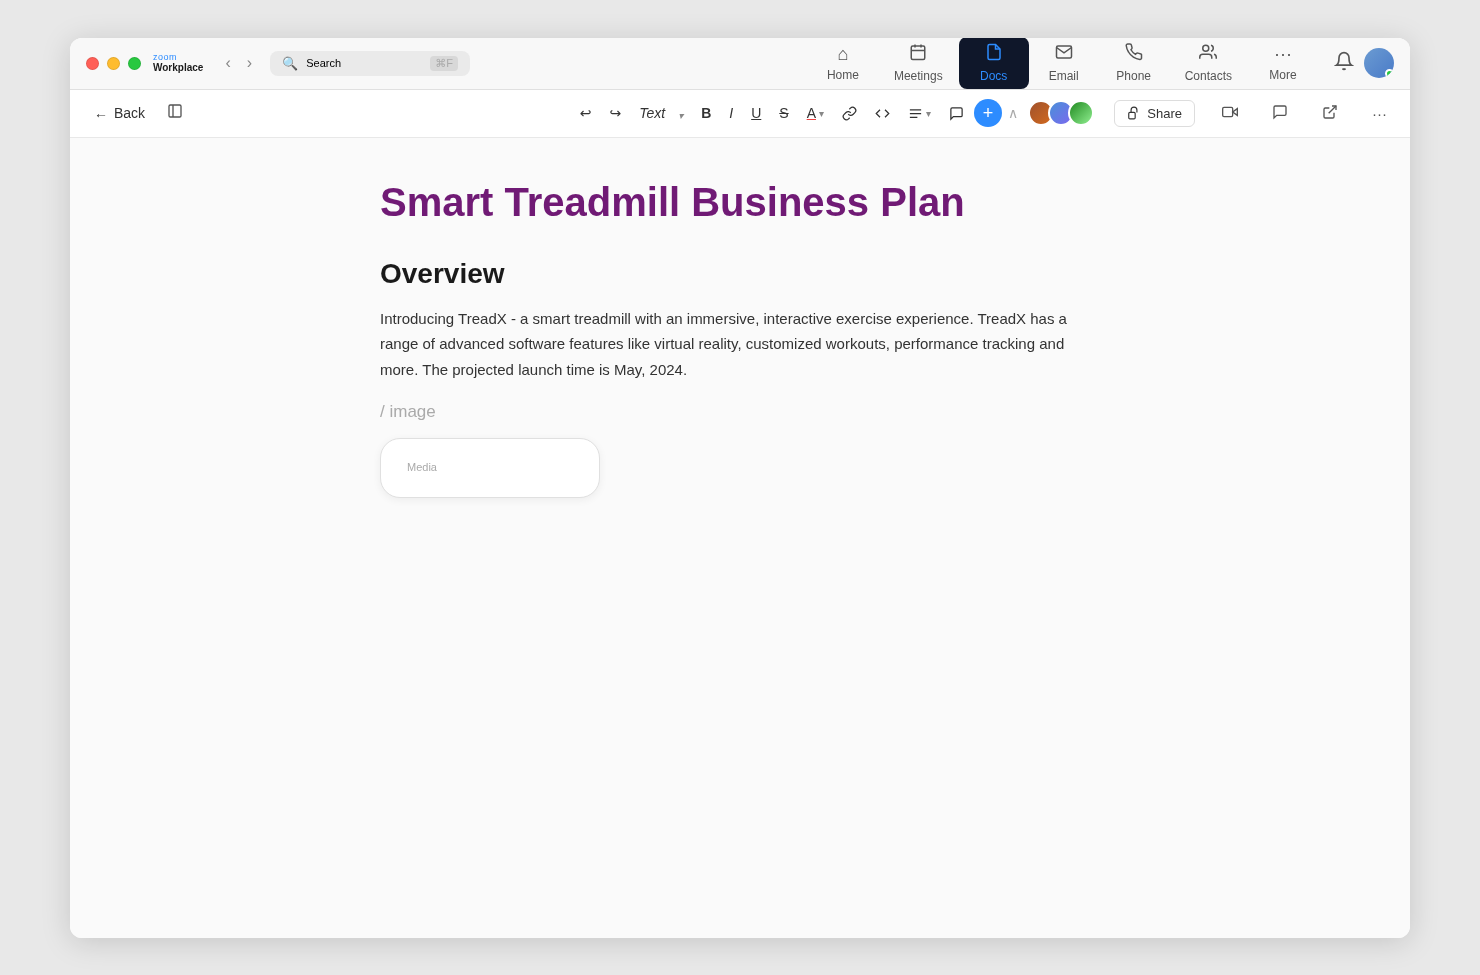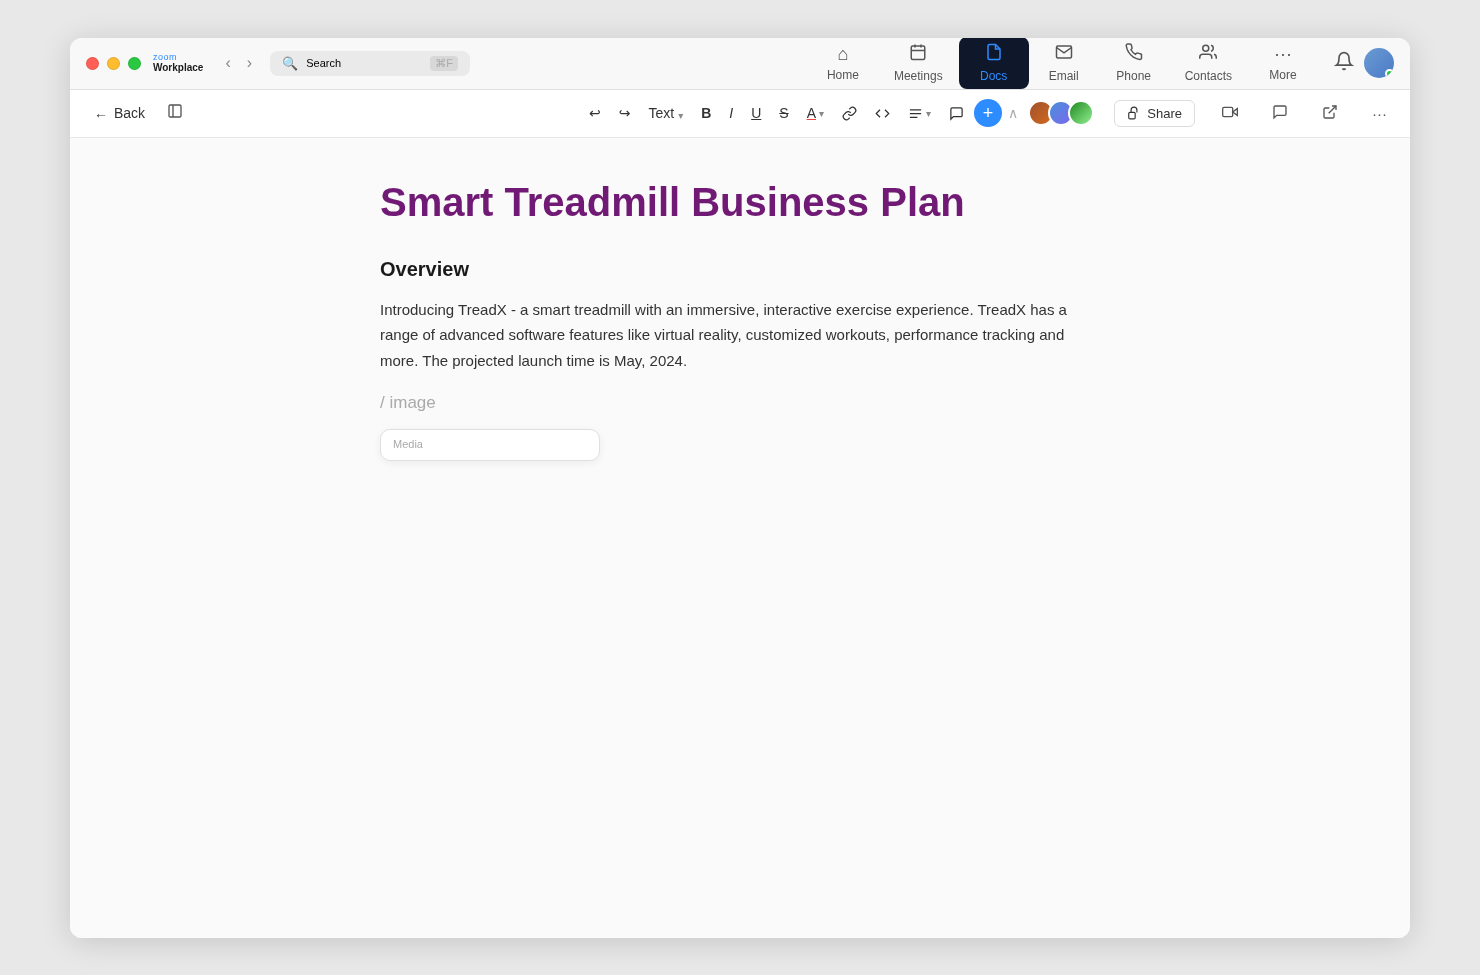--- a/index.html
+++ b/index.html
@@ -208,26 +208,27 @@
     }
 
     .tb-btn-bold { font-weight: 700; }
     .tb-btn-italic { font-style: italic; }
     .tb-btn-underline { text-decoration: underline; }
     .tb-btn-strike { text-decoration: line-through; }
 
     .text-dropdown {
       display: flex;
       align-items: flex-end;
-      gap: 4px;
+      gap: 13px;
       padding: 4px 8px;
       border-radius: 5px;
       cursor: pointer;
       font-size: 14px;
       color: #333;
+      font-style: italic;
     }
 
     .add-btn {
       width: 28px;
       height: 28px;
       border-radius: 50%;
       background: #2d8cff;
       border: none;
       cursor: pointer;
       color: white;
@@ -303,21 +304,21 @@
 
     .doc-title {
       font-size: 40px;
       font-weight: 800;
       color: #701a75;
       margin-bottom: 32px;
       line-height: 1.2;
     }
 
     .doc-section-heading {
-      font-size: 20px;
+      font-size: 28px;
       font-weight: 700;
       color: #1a1a1a;
       margin-bottom: 16px;
     }
 
     .doc-paragraph {
       font-size: 15px;
       line-height: 1.7;
       color: #333;
       margin-bottom: 20px;
@@ -325,23 +326,23 @@
 
     .doc-slash-cmd {
       font-size: 17px;
       color: #aaa;
       margin-bottom: 16px;
     }
 
     .media-dropdown {
       background: white;
       border: 1px solid #e0e0e0;
-      border-radius: 10px;
+      border-radius: 20px;
       width: 220px;
-      padding: 4px;
+      padding: 18px;
       box-shadow: 0 2px 8px rgba(0,0,0,0.06);
     }
 
     .media-dropdown-label {
       font-size: 11px;
       color: #aaa;
       padding: 4px 8px 6px;
       font-weight: 500;
       text-transform: none;
     }

